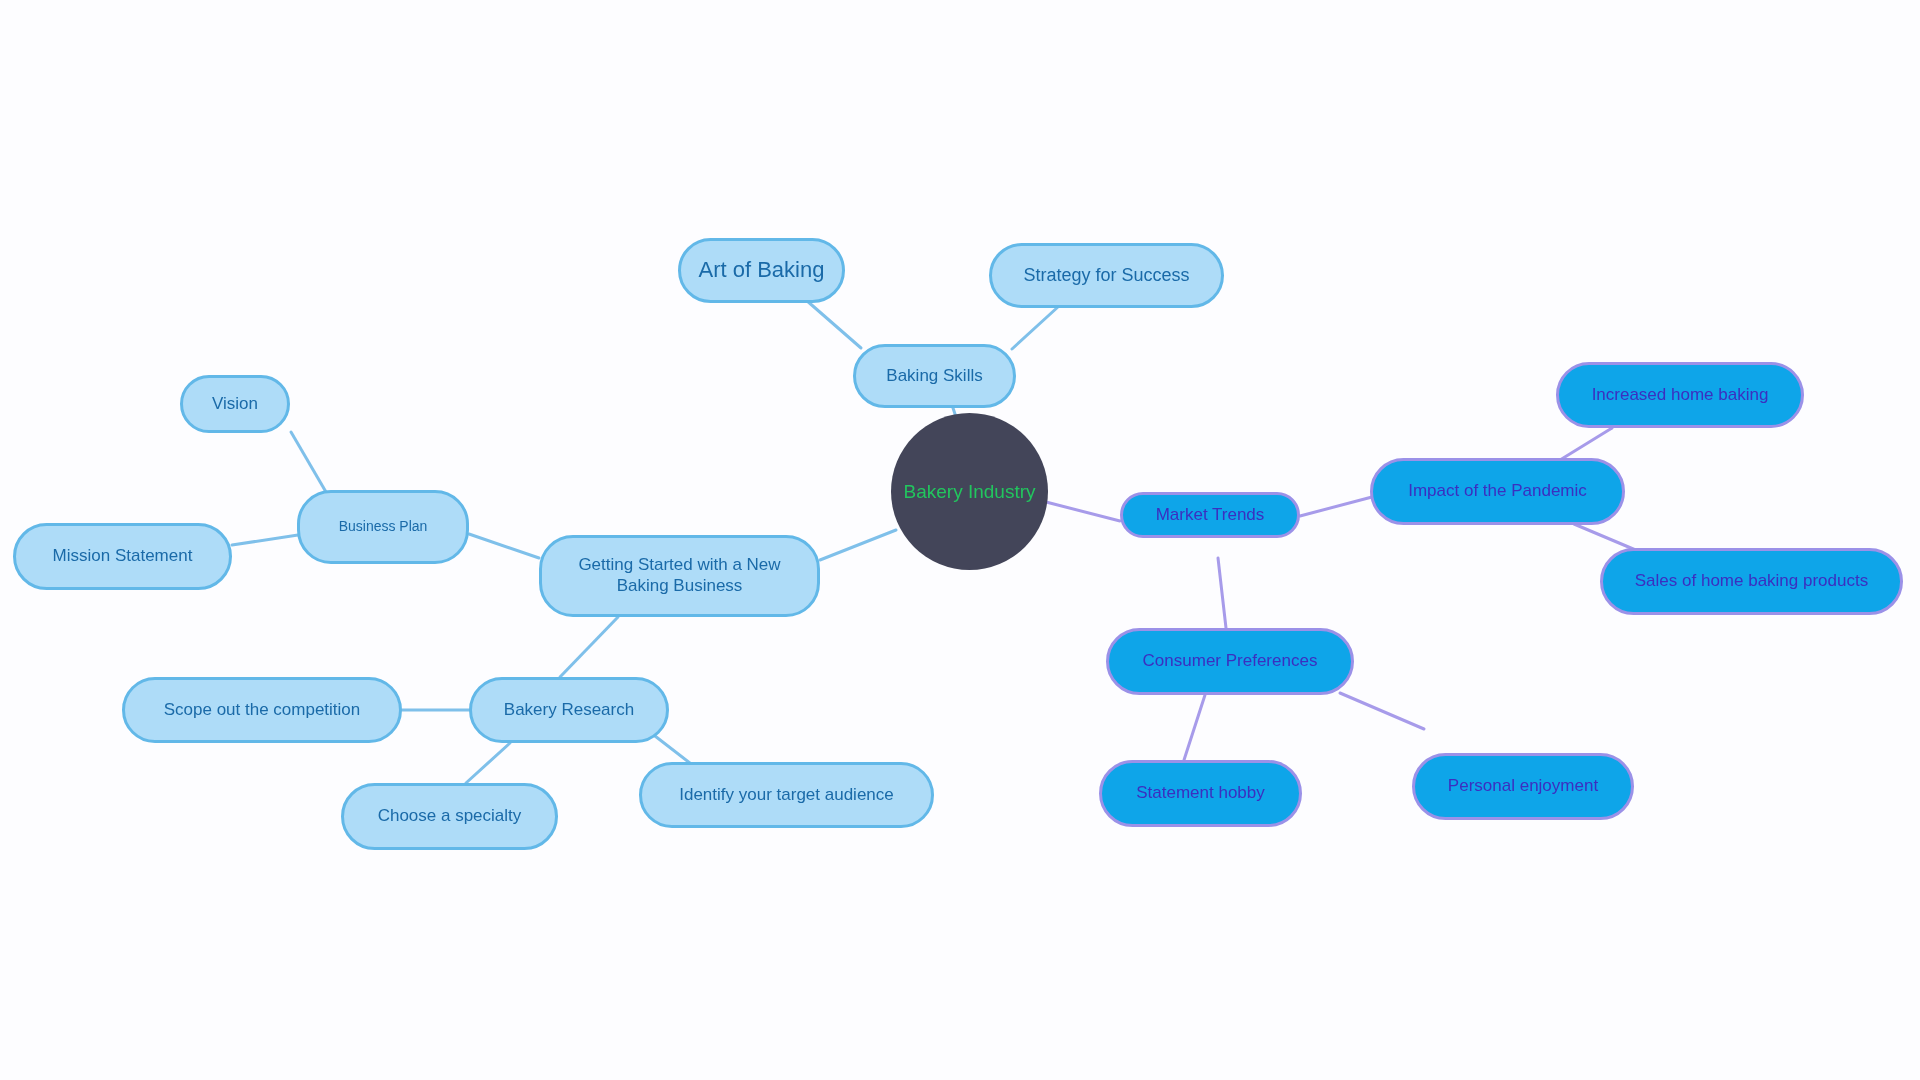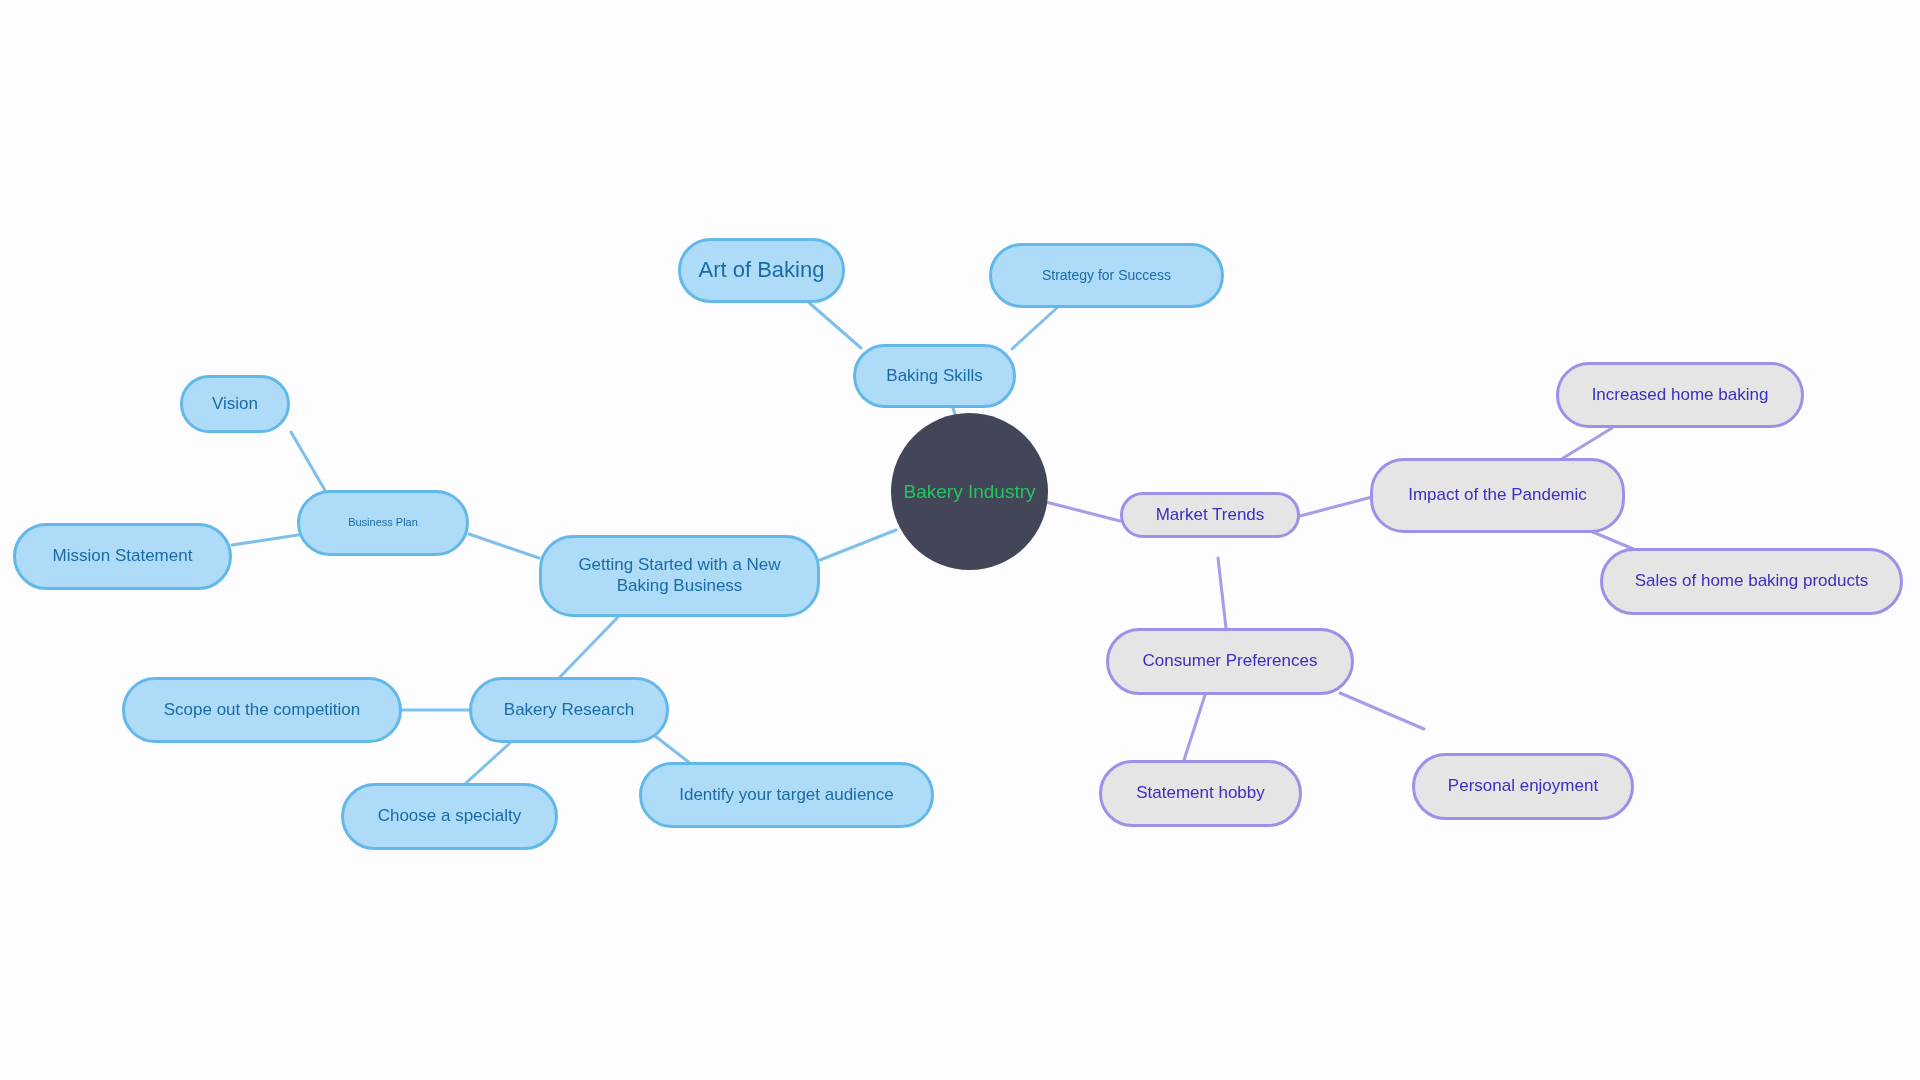--- a/index.html
+++ b/index.html
@@ -36,21 +36,21 @@
     z-index: 2;
   }
   .node.blue {
     background: #aedcf8;
     border-color: #62b8e8;
     border-width: 3px;
     color: #1a6aa8;
     border-radius: 34px;
   }
   .node.purple {
-    background: #e5e5e5;
+    background: #0ea5e9;
     border-color: #9b91e8;
     border-width: 3px;
     color: #3b2fc0;
     border-radius: 34px;
   }
   .node.root {
     background: #434559;
     border: none;
     color: #22c55e;
     border-radius: 50%;
@@ -77,31 +77,31 @@
       <line x1="1560" y1="460" x2="1612" y2="428" stroke="#a79bea" stroke-width="3" stroke-linecap="round"></line>
       <line x1="1574" y1="524" x2="1638" y2="551" stroke="#a79bea" stroke-width="3" stroke-linecap="round"></line>
       <line x1="1218" y1="558" x2="1226" y2="628" stroke="#a79bea" stroke-width="3" stroke-linecap="round"></line>
       <line x1="1205" y1="695" x2="1184" y2="760" stroke="#a79bea" stroke-width="3" stroke-linecap="round"></line>
       <line x1="1340" y1="693" x2="1424" y2="729" stroke="#a79bea" stroke-width="3" stroke-linecap="round"></line>
     </svg>
   <div id="node-layer">
       <div class="node root" style="left: 891px; top: 413px; width: 157px; height: 157px; font-size: 19px;">Bakery Industry</div>
       <div class="node blue" style="left: 853px; top: 344px; width: 163px; height: 64px; font-size: 17px;">Baking Skills</div>
       <div class="node blue" style="left: 678px; top: 238px; width: 167px; height: 65px; font-size: 22px;">Art of Baking</div>
-      <div class="node blue" style="left: 989px; top: 243px; width: 235px; height: 65px; font-size: 14px;">Strategy for Success</div>
+      <div class="node blue" style="left: 989px; top: 243px; width: 235px; height: 65px; font-size: 18px;">Strategy for Success</div>
       <div class="node blue" style="left: 539px; top: 535px; width: 281px; height: 82px; font-size: 17px; text-align: center;">Getting Started with a New
 Baking Business</div>
-      <div class="node blue" style="left: 297px; top: 490px; width: 172px; height: 66px; font-size: 11px;">Business Plan</div>
+      <div class="node blue" style="left: 297px; top: 490px; width: 172px; height: 74px; font-size: 14px;">Business Plan</div>
       <div class="node blue" style="left: 180px; top: 375px; width: 110px; height: 58px; font-size: 17px;">Vision</div>
       <div class="node blue" style="left: 13px; top: 523px; width: 219px; height: 67px; font-size: 17px;">Mission Statement</div>
       <div class="node blue" style="left: 469px; top: 677px; width: 200px; height: 66px; font-size: 17px;">Bakery Research</div>
       <div class="node blue" style="left: 122px; top: 677px; width: 280px; height: 66px; font-size: 17px;">Scope out the competition</div>
       <div class="node blue" style="left: 341px; top: 783px; width: 217px; height: 67px; font-size: 17px;">Choose a specialty</div>
       <div class="node blue" style="left: 639px; top: 762px; width: 295px; height: 66px; font-size: 17px;">Identify your target audience</div>
       <div class="node purple" style="left: 1120px; top: 492px; width: 180px; height: 46px; font-size: 17px;">Market Trends</div>
-      <div class="node purple" style="left: 1370px; top: 458px; width: 255px; height: 75px; font-size: 17px;">Impact of the Pandemic</div>
+      <div class="node purple" style="left: 1370px; top: 458px; width: 255px; height: 67px; font-size: 17px;">Impact of the Pandemic</div>
       <div class="node purple" style="left: 1556px; top: 362px; width: 248px; height: 66px; font-size: 17px;">Increased home baking</div>
       <div class="node purple" style="left: 1600px; top: 548px; width: 303px; height: 67px; font-size: 17px;">Sales of home baking products</div>
       <div class="node purple" style="left: 1106px; top: 628px; width: 248px; height: 67px; font-size: 17px;">Consumer Preferences</div>
       <div class="node purple" style="left: 1099px; top: 760px; width: 203px; height: 67px; font-size: 17px;">Statement hobby</div>
       <div class="node purple" style="left: 1412px; top: 713px; width: 222px; height: 67px; font-size: 17px; margin-top: 40px;">Personal enjoyment</div>
     </div>
 </div>
 
 </body></html>

